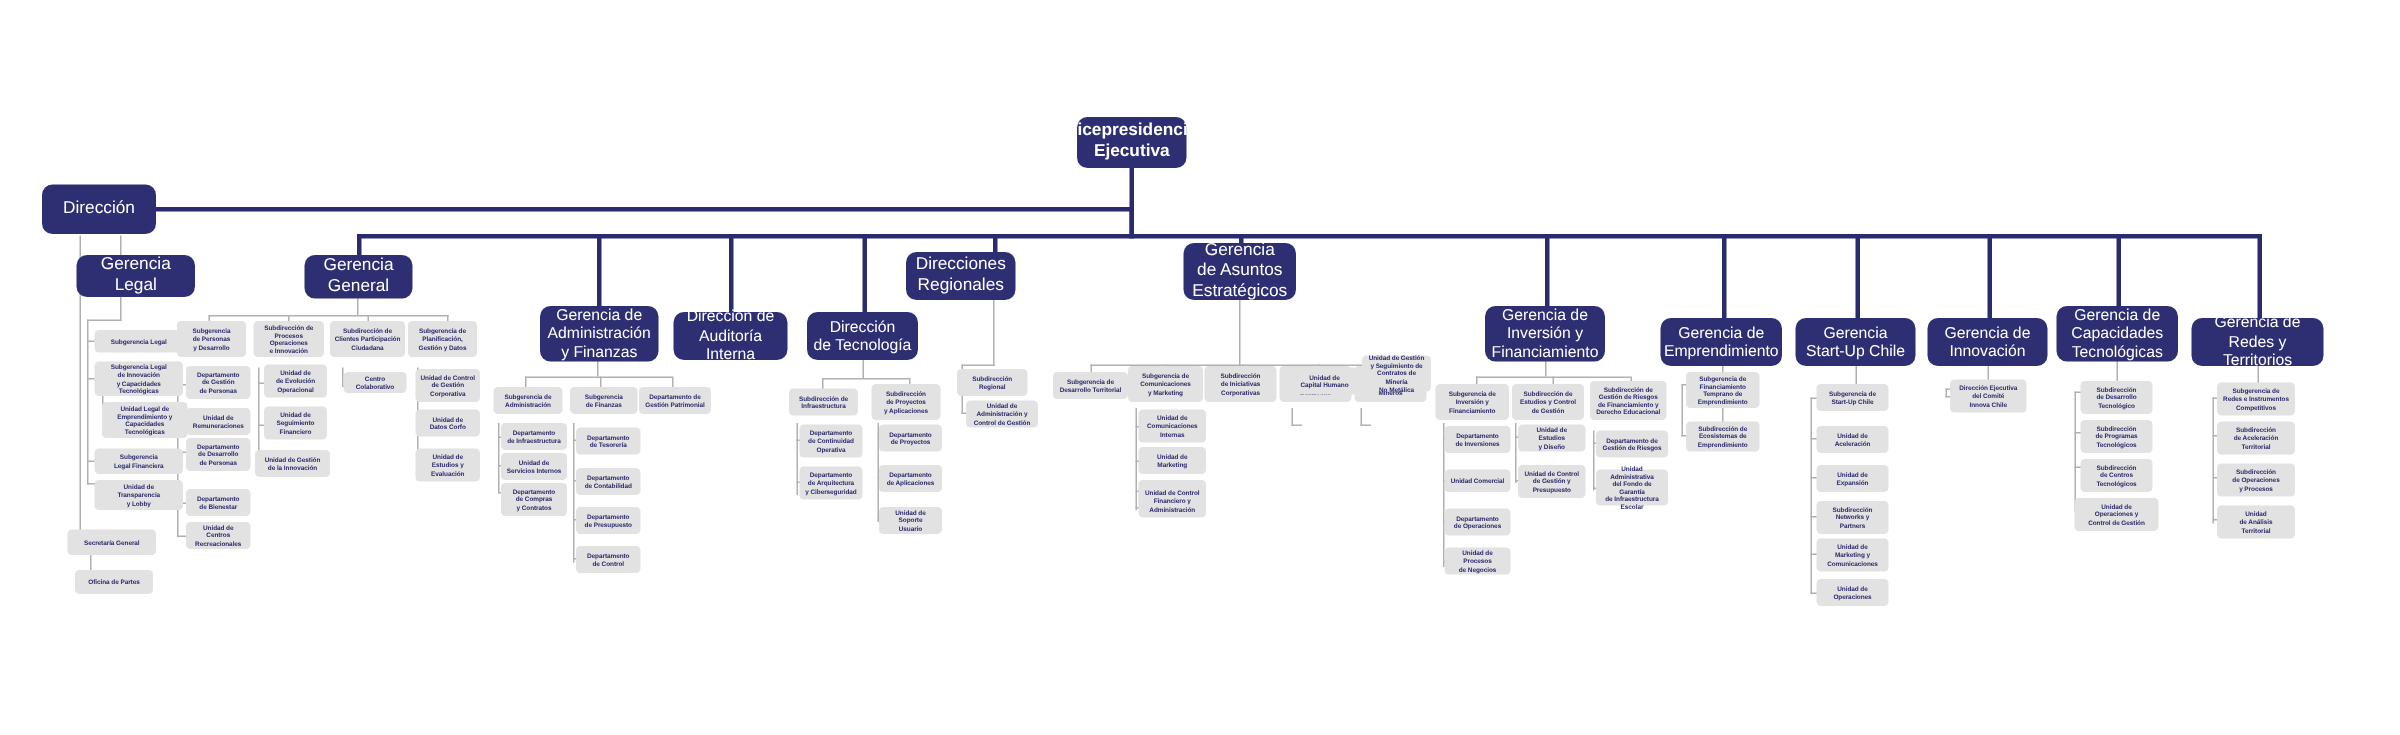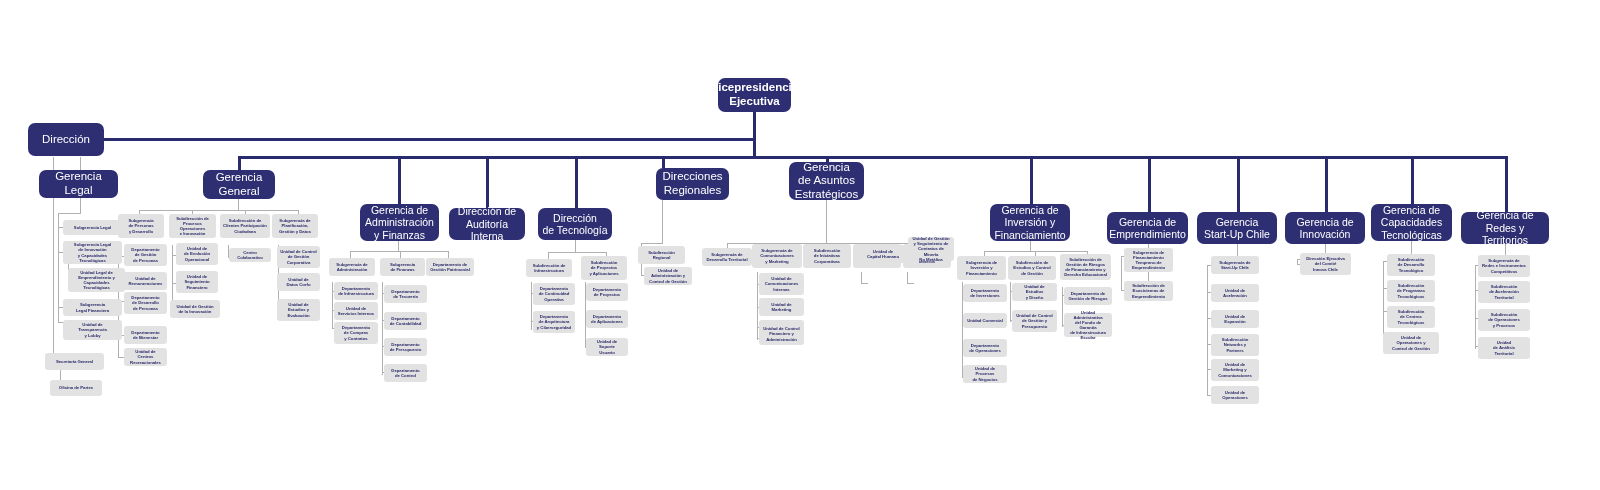--- a/index.html
+++ b/index.html
@@ -242,31 +242,31 @@
   <div class="ln grey" style="left:1475px; top:265px; width:31px; height:1px;"></div>
   <div class="ln grey" style="left:1475px; top:265px; width:1px; height:84px;"></div>
   <div class="ln grey" style="left:1475px; top:290px; width:8px; height:1px;"></div>
   <div class="ln grey" style="left:1475px; top:318px; width:8px; height:1px;"></div>
   <div class="ln grey" style="left:1475px; top:346px; width:8px; height:1px;"></div>
 
   <div class="node lvl0" style="left:718px; top:78px; width:73px; height:34px;">Vicepresidencia
 Ejecutiva</div>
 
   <div class="node lvl1" style="left:28px; top:123px; width:76px; height:33px;">Dirección</div>
-  <div class="node lvl1" style="left:39px; top:170px; width:79px; height:28px;">Gerencia Legal</div>
+  <div class="node lvl1" style="left:51px; top:170px; width:79px; height:28px;">Gerencia Legal</div>
   <div class="node lvl1" style="left:203px; top:170px; width:72px; height:29px;">Gerencia
 General</div>
   <div class="node lvl2" style="left:360px; top:204px; width:79px; height:37px;">Gerencia de
 Administración
 y Finanzas</div>
   <div class="node lvl2" style="left:449px; top:208px; width:76px; height:32px;">Dirección de
 Auditoría Interna</div>
   <div class="node lvl2" style="left:538px; top:208px; width:74px; height:32px;">Dirección
 de Tecnología</div>
-  <div class="node lvl1" style="left:656px; top:168px; width:73px; height:32px;">Direcciones
+  <div class="node lvl1" style="left:604px; top:168px; width:73px; height:32px;">Direcciones
 Regionales</div>
   <div class="node lvl1" style="left:789px; top:162px; width:75px; height:38px;">Gerencia
 de Asuntos
 Estratégicos</div>
   <div class="node lvl2" style="left:990px; top:204px; width:80px; height:37px;">Gerencia de
 Inversión y
 Financiamiento</div>
   <div class="node lvl2" style="left:1107px; top:212px; width:81px; height:32px;">Gerencia de
 Emprendimiento</div>
   <div class="node lvl2" style="left:1197px; top:212px; width:80px; height:32px;">Gerencia

